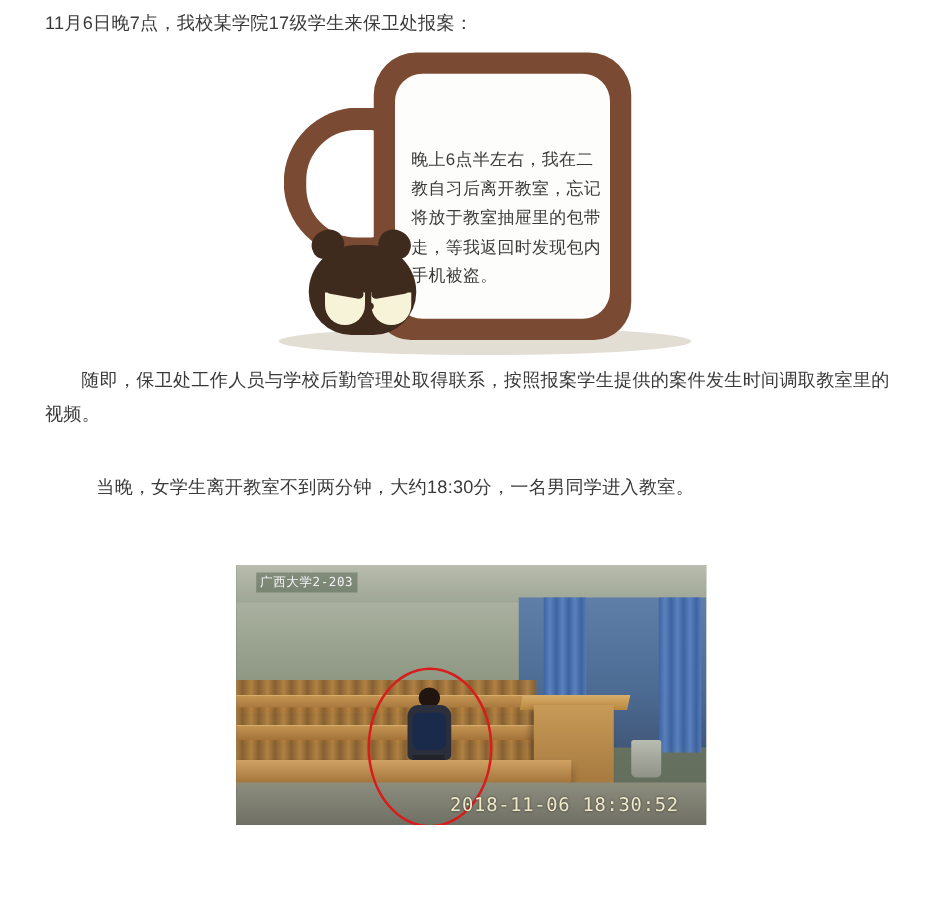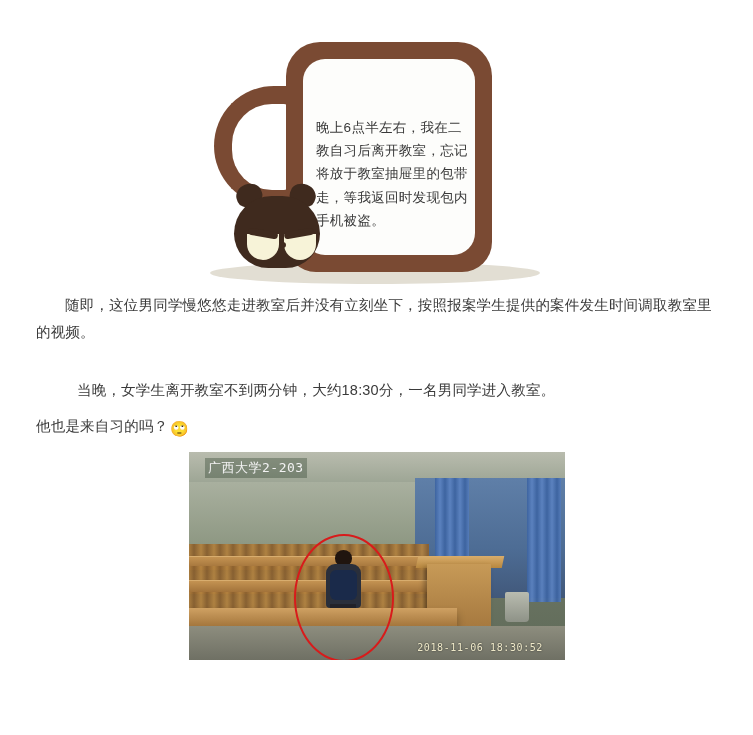--- a/index.html
+++ b/index.html
@@ -34,21 +34,21 @@
   .p-top {
     position: absolute;
     top: 6px;
     left: 0;
     right: 0;
   }
   
   .illustration {
     position: absolute;
     top: 34px;
-    left: 180px;
+    left: 193px;
     width: 400px;
     height: 260px;
   }
   .shadow-blob {
     position: absolute;
     left: 30px;
     top: 228px;
     width: 330px;
     height: 22px;
     background: #e2ded3;
@@ -322,44 +322,45 @@
     top: 82px;
     width: 96px;
     height: 124px;
     border: 2.5px solid #d81b1b;
     border-radius: 50%;
   }
   .cam-label {
     position: absolute;
     left: 16px;
     top: 6px;
-    font-size: 13px;
+    font-size: 10px;
     color: #f2f2f2;
     background: rgba(40,60,40,0.35);
     padding: 1px 3px;
     letter-spacing: 0.5px;
     font-family: "DejaVu Sans Mono", monospace;
   }
   .cam-time {
     position: absolute;
     right: 22px;
     bottom: 7px;
-    font-size: 10px;
+    font-size: 15px;
     color: #efe9c9;
     letter-spacing: 0.6px;
     font-family: "DejaVu Sans Mono", monospace;
     text-shadow: 0 0 2px rgba(0,0,0,0.6);
   }
   .p5 { position: absolute; top: 672px; left: 0; right: 0; }
 </style>
 </head>
 <body>
 
 <div class="page">
 
+  <p class="para p-top">11月6日晚7点，我校某学院17级学生来保卫处报案：</p>
 
   <div class="illustration">
     <div class="shadow-blob"></div>
 
     <div class="mug-handle"></div>
     <div class="mug-handle-inner"></div>
 
     <div class="mug">
       <div class="mug-inner"></div>
     </div>
@@ -372,25 +373,24 @@
       <div class="cat-head">
         <div class="eye l"></div>
         <div class="eye r"></div>
         <div class="brow l"></div>
         <div class="brow r"></div>
         <div class="cat-nose"></div>
       </div>
     </div>
   </div>
 
-  <p class="para indent p2">随即，这位男同学慢悠悠走进教室后并没有立刻坐下，按照报案学生提供的案件发生时间调取教室里的视频。</p>
+  <p class="para indent p2">随即，保卫处工作人员与学校后勤管理处取得联系，按照报案学生提供的案件发生时间调取教室里的视频。</p>
 
   <p class="para indent p3">当晚，女学生离开教室不到两分钟，大约18:30分，一名男同学进入教室。</p>
 
-  <p class="para p4"><span>他也是来自习的吗？</span><span class="emoji">🙄</span></p>
 
   <div class="photo-wrap">
     <div class="photo">
       <div class="ph-ceiling"></div>
       <div class="ph-backwall"></div>
       <div class="ph-window"></div>
       <div class="ph-curtain c1"></div>
       <div class="ph-curtain c2"></div>
 
       <div class="seat-row" style="top:92px;  width:66%;"></div>

